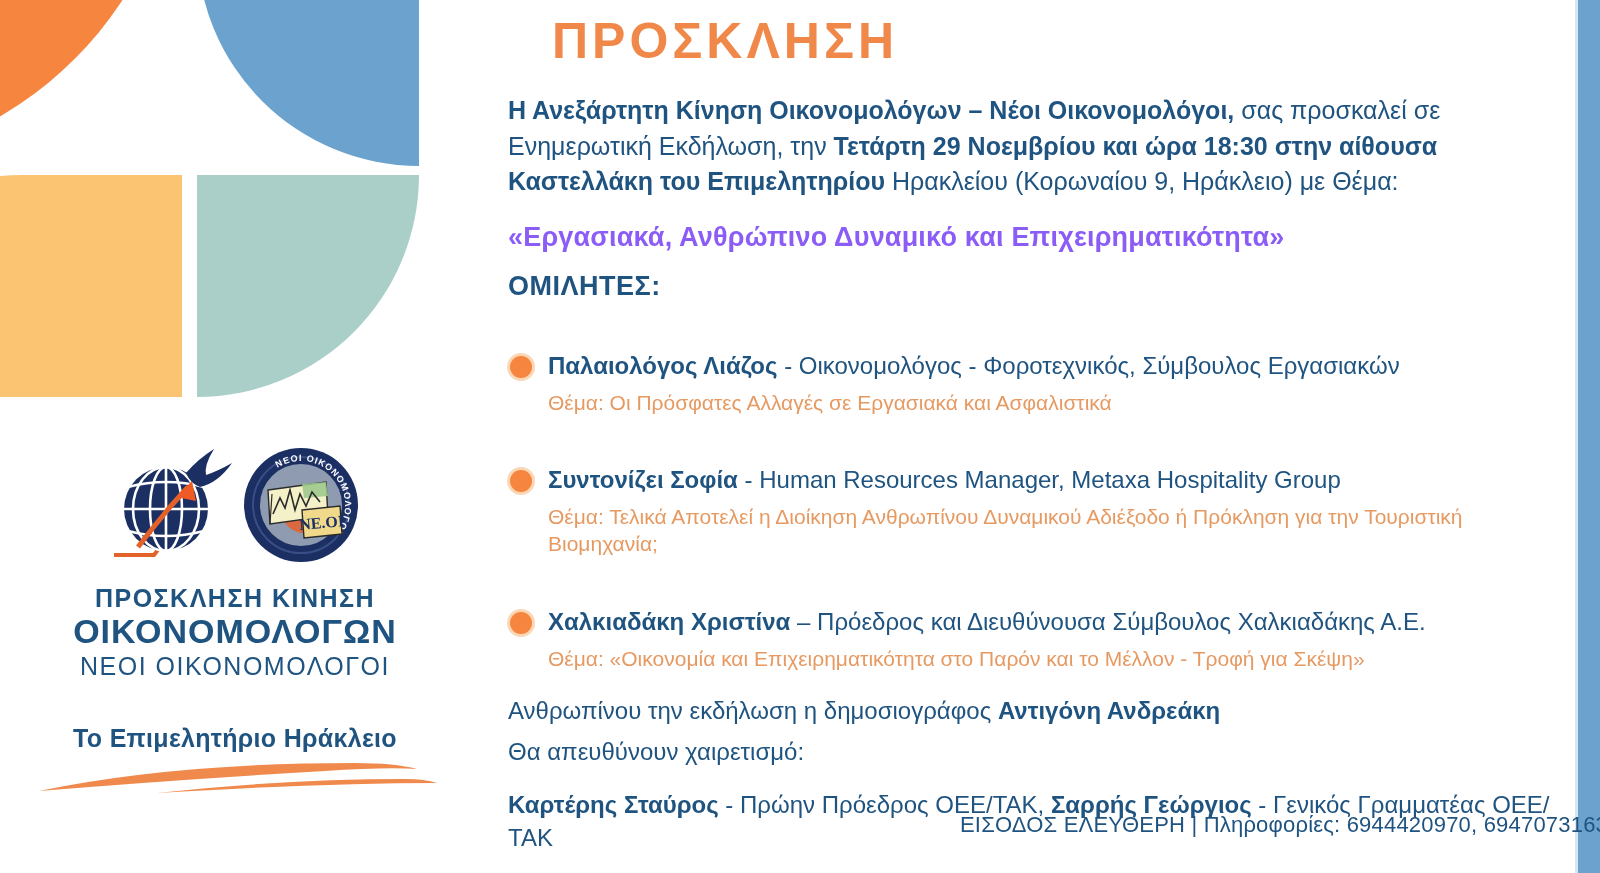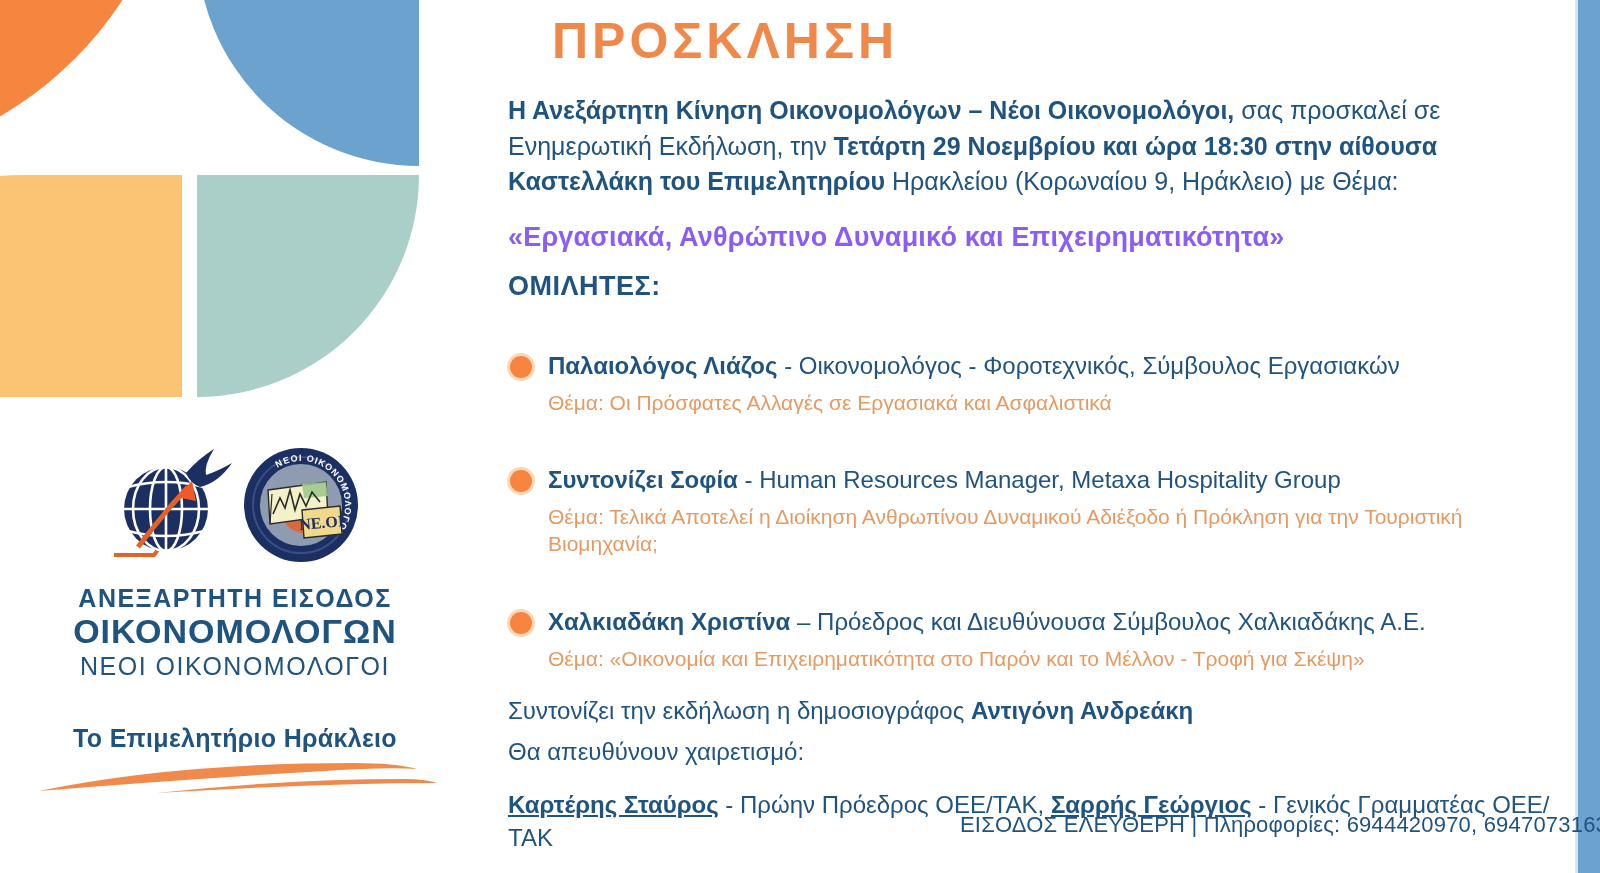--- a/index.html
+++ b/index.html
@@ -229,21 +229,21 @@
     font-size: 24px;
     color: #1F5380;
     line-height: 1.45;
   }
   #greeters {
     margin-top: 18px;
     font-size: 24px;
     color: #1F5380;
     line-height: 1.4;
   }
-  #greeters b { font-weight: bold; text-decoration: underline; }
+  #greeters b { font-weight: bold; }
 
   #footer {
     position: absolute;
     left: 960px;
     top: 812px;
     width: 600px;
     font-size: 22px;
     color: #1F5380;
     letter-spacing: 0.2px;
     white-space: nowrap;
@@ -315,21 +315,21 @@
 
           <g>
             <polygon points="62,66 100,62 102,90 64,94" fill="#F0D98A" stroke="#2B2B2B" stroke-width="1.4"></polygon>
             <text x="82" y="84" text-anchor="middle" font-family="'Liberation Serif', serif" font-size="16" font-weight="bold" fill="#1B2F63" transform="rotate(-5 82 84)">ΝΕ.ΟΙ</text>
           </g>
         </svg>
       </span>
     </div>
 
     <div id="org-name">
-      <span id="org-line1">ΑΝΕΞΑΡΤΗΤΗ ΕΙΣΟΔΟΣ</span>
+      <span id="org-line1">ΠΡΟΣΚΛΗΣΗ ΚΙΝΗΣΗ</span>
       <span id="org-line2">ΟΙΚΟΝΟΜΟΛΟΓΩΝ</span>
       <span id="org-line3">ΝΕΟΙ ΟΙΚΟΝΟΜΟΛΟΓΟΙ</span>
     </div>
 
     <div id="tagline">Το Επιμελητήριο Ηράκλειο</div>
 
     <svg id="swoosh" width="420" height="46" viewBox="0 0 420 46" aria-hidden="true">
       <path d="M14 36 Q150 8 330 8 Q370 8 392 14 Q360 12 300 16 Q160 24 14 36 Z" fill="#F0894C"></path>
       <path d="M132 38 Q260 24 380 24 Q400 24 412 28 Q300 28 132 38 Z" fill="#F0894C"></path>
     </svg>
@@ -369,21 +369,21 @@
         <span class="bullet"></span>
         <div class="speaker-line">
           <span class="speaker-name">Χαλκιαδάκη Χριστίνα</span><span> – Πρόεδρος και Διευθύνουσα Σύμβουλος Χαλκιαδάκης Α.Ε.</span>
         </div>
         <div class="speaker-topic">Θέμα: «Οικονομία και Επιχειρηματικότητα στο Παρόν και το Μέλλον - Τροφή για Σκέψη»</div>
       </div>
 
     </div>
 
     <div id="moderator">
-      <span>Συντονίζει την εκδήλωση η δημοσιογράφος </span><b>Αντιγόνη Ανδρεάκη</b>
+      <span>Ανθρωπίνου την εκδήλωση η δημοσιογράφος </span><b>Αντιγόνη Ανδρεάκη</b>
     </div>
 
     <div id="greetings-intro">Θα απευθύνουν χαιρετισμό:</div>
 
     <div id="greeters">
       <b>Καρτέρης Σταύρος</b><span> - Πρώην Πρόεδρος ΟΕΕ/ΤΑΚ, </span><b>Σαρρής Γεώργιος</b><span> - Γενικός Γραμματέας ΟΕΕ/ΤΑΚ</span>
     </div>
 
   </div>
 

